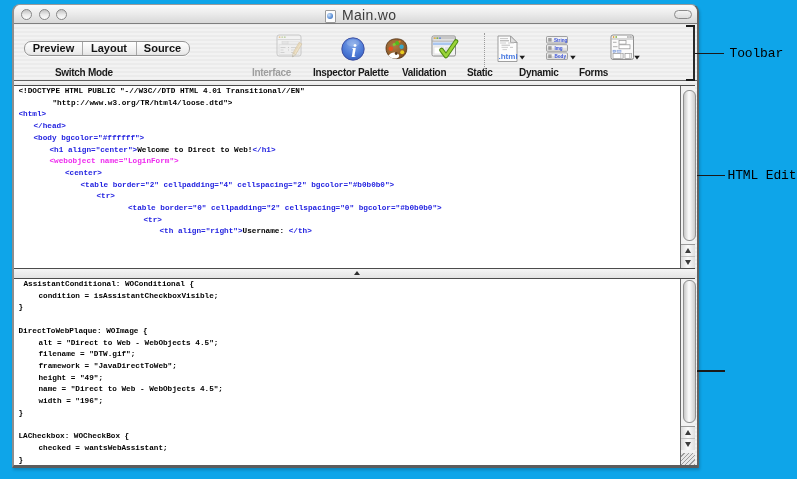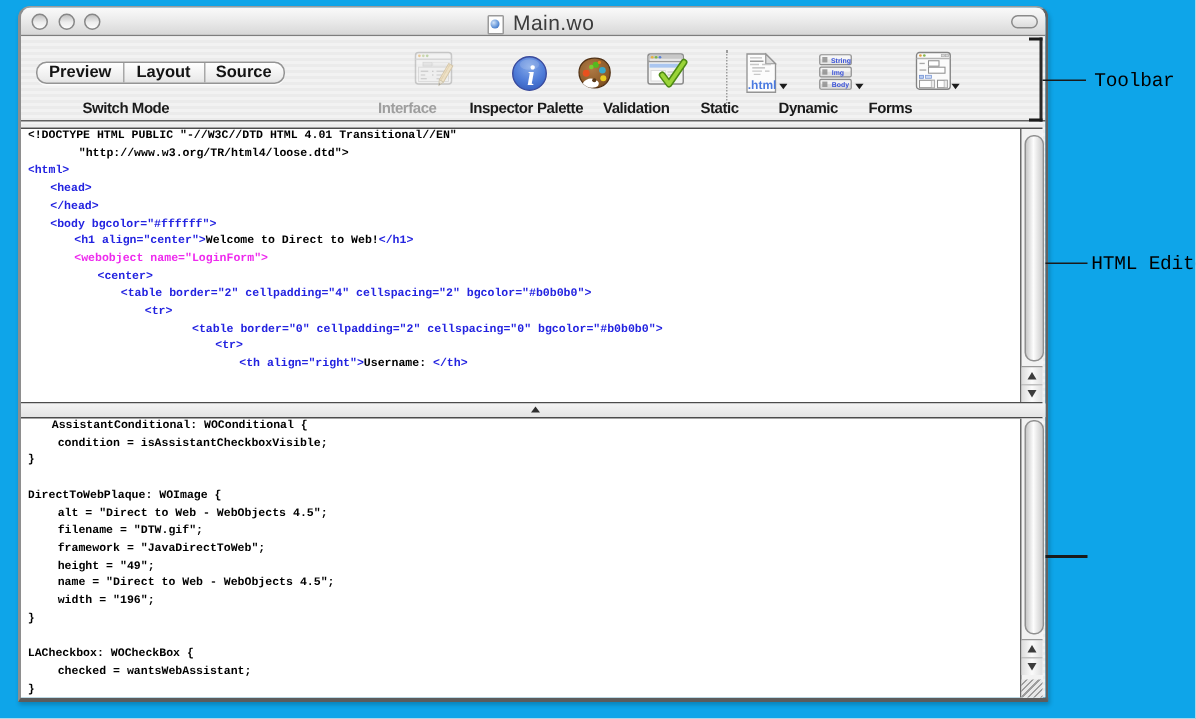--- a/index.html
+++ b/index.html
@@ -229,21 +229,20 @@
           <rect x="19.4" y="19.5" width="2.1" height="5" fill="#ebebeb" stroke="#a0a0a0" stroke-width="0.4"></rect>
           <polygon points="24.3,21.8 29.8,21.8 27,25.5" fill="#1c1c1c"></polygon>
         </svg>
       </div>
     </div>
     <div class="editor" id="htmled">
       <div class="code" id="htmlcode">
           <div style="margin-left:0px">&lt;!DOCTYPE HTML PUBLIC "-//W3C//DTD HTML 4.01 Transitional//EN"</div>
           <div style="margin-left:34px">"http://www.w3.org/TR/html4/loose.dtd"&gt;</div>
           <div style="margin-left:0px"><span class="b">&lt;html&gt;</span></div>
-          <div style="margin-left:15px"><span class="b">&lt;head&gt;</span></div>
           <div style="margin-left:15px"><span class="b">&lt;/head&gt;</span></div>
           <div style="margin-left:15px"><span class="b">&lt;body bgcolor="#ffffff"&gt;</span></div>
           <div style="margin-left:31px"><span class="b">&lt;h1 align="center"&gt;</span>Welcome to Direct to Web!<span class="b">&lt;/h1&gt;</span></div>
           <div style="margin-left:31px"><span class="m">&lt;webobject name="LoginForm"&gt;</span></div>
           <div style="margin-left:46.5px"><span class="b">&lt;center&gt;</span></div>
           <div style="margin-left:62px"><span class="b">&lt;table border="2" cellpadding="4" cellspacing="2" bgcolor="#b0b0b0"&gt;</span></div>
           <div style="margin-left:78px"><span class="b">&lt;tr&gt;</span></div>
           <div style="margin-left:109.5px"><span class="b">&lt;table border="0" cellpadding="2" cellspacing="0" bgcolor="#b0b0b0"&gt;</span></div>
           <div style="margin-left:125px"><span class="b">&lt;tr&gt;</span></div>
           <div style="margin-left:141px"><span class="b">&lt;th align="right"&gt;</span>Username: <span class="b">&lt;/th&gt;</span></div>
@@ -258,21 +257,21 @@
               <div class="adn"></div>
             </div>
         </div>
       </div>
     </div>
     <div id="divider">
         <div class="tri"></div>
       </div>
     <div class="editor" id="woded">
       <div class="code" id="wodcode">
-          <div style="margin-left:16px">AssistantConditional: WOConditional {</div>
+          <div style="margin-left:5px">AssistantConditional: WOConditional {</div>
           <div style="margin-left:1.5px">    condition = isAssistantCheckboxVisible;</div>
           <div style="margin-left:0px">}</div>
           <div style="margin-left:0px"> </div>
           <div style="margin-left:0px">DirectToWebPlaque: WOImage {</div>
           <div style="margin-left:1.5px">    alt = "Direct to Web - WebObjects 4.5";</div>
           <div style="margin-left:1.5px">    filename = "DTW.gif";</div>
           <div style="margin-left:1.5px">    framework = "JavaDirectToWeb";</div>
           <div style="margin-left:1.5px">    height = "49";</div>
           <div style="margin-left:1.5px">    name = "Direct to Web - WebObjects 4.5";</div>
           <div style="margin-left:1.5px">    width = "196";</div>

